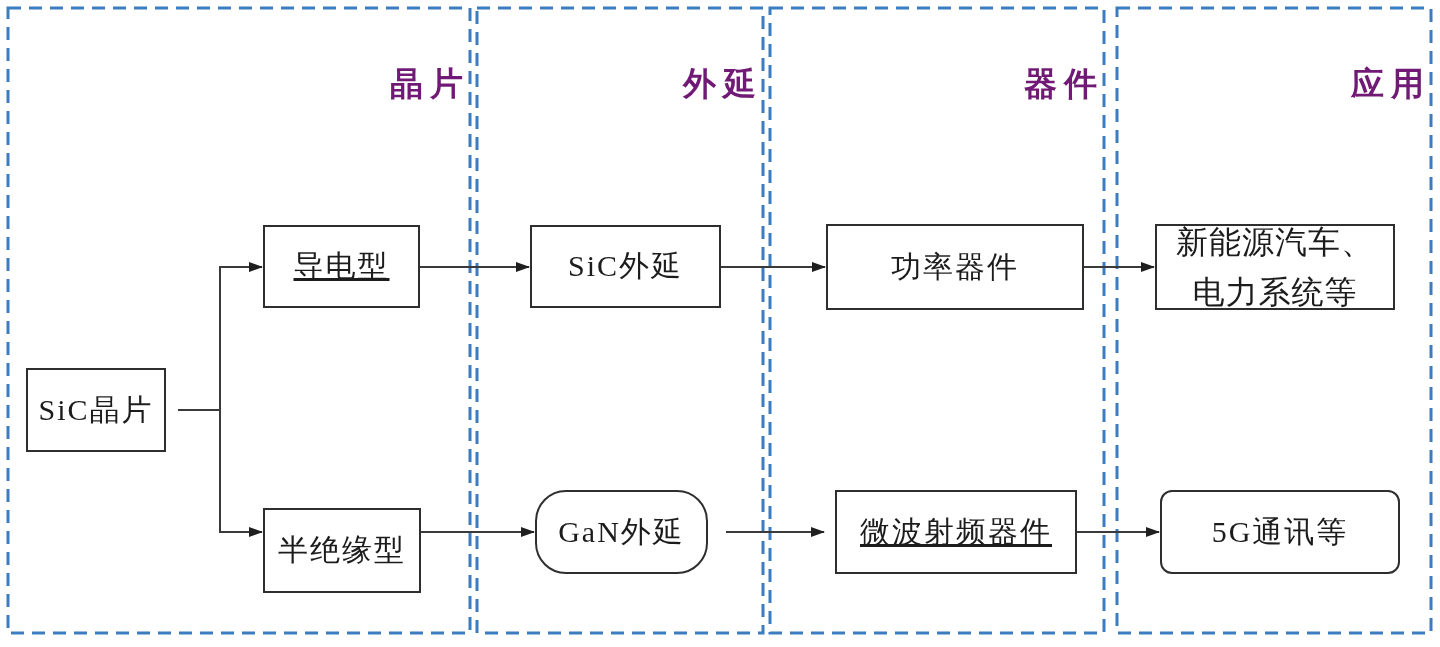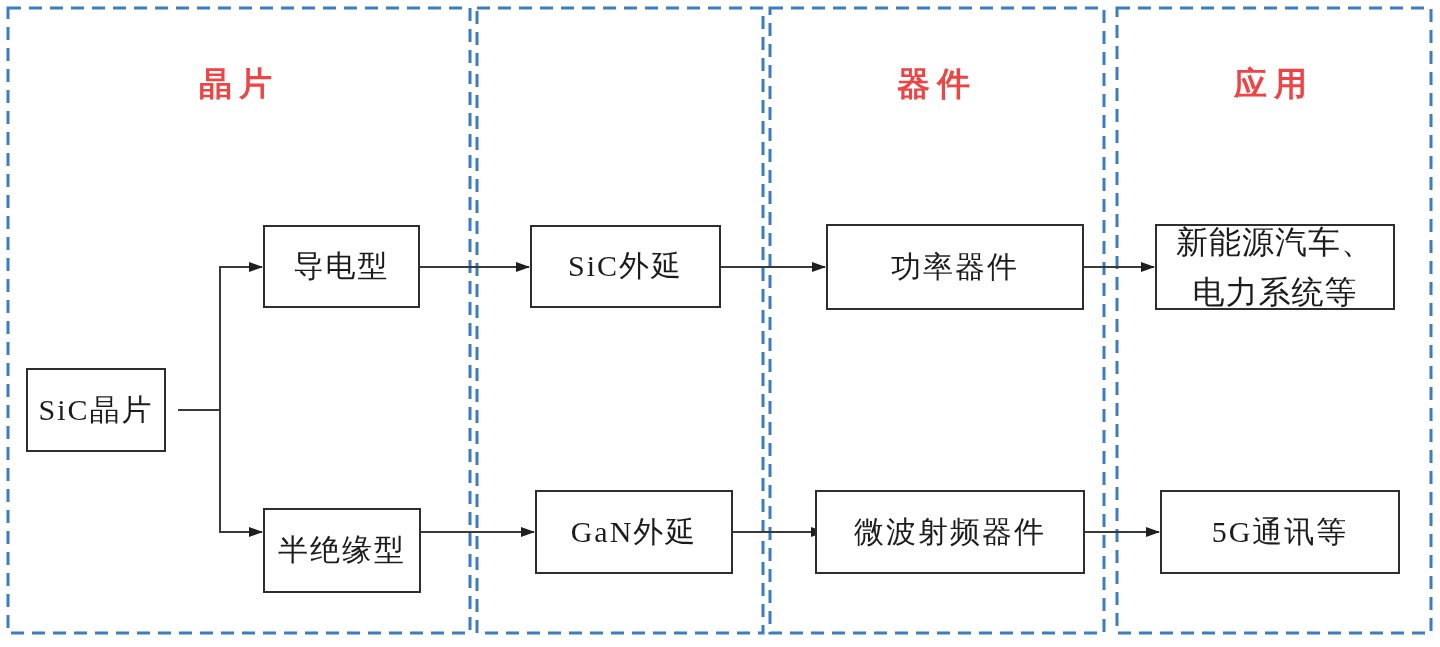--- a/index.html
+++ b/index.html
@@ -20,25 +20,25 @@
     left: 0;
     top: 0;
     width: 1440px;
     height: 647px;
   }
   .col-header {
     position: absolute;
     top: 62px;
     height: 44px;
     line-height: 44px;
-    text-align: center;
+    text-align: right;
     font-size: 33px;
     font-weight: bold;
     letter-spacing: 7px;
-    color: #ef4444;
+    color: #701a75;
   }
   .node {
     position: absolute;
     box-sizing: border-box;
     background: #ffffff;
     border: 2px solid #2e2e2e;
     display: flex;
     align-items: center;
     justify-content: center;
     text-align: center;
@@ -74,35 +74,36 @@
     <path d="M220 410 V532 H262" fill="none" stroke="#3a3a3a" stroke-width="2" marker-end="url(#arrow)"></path>
     <path d="M420 267 H529" fill="none" stroke="#3a3a3a" stroke-width="2" marker-end="url(#arrow)"></path>
     <path d="M721 267 H825" fill="none" stroke="#3a3a3a" stroke-width="2" marker-end="url(#arrow)"></path>
     <path d="M1063 267 H1154" fill="none" stroke="#3a3a3a" stroke-width="2" marker-end="url(#arrow)"></path>
     <path d="M421 532 H534" fill="none" stroke="#3a3a3a" stroke-width="2" marker-end="url(#arrow)"></path>
     <path d="M726 532 H824" fill="none" stroke="#3a3a3a" stroke-width="2" marker-end="url(#arrow)"></path>
     <path d="M1063 532 H1159" fill="none" stroke="#3a3a3a" stroke-width="2" marker-end="url(#arrow)"></path>
   </svg>
 
   <div class="col-header" style="left:8px; width:462px;">晶片</div>
+  <div class="col-header" style="left:477px; width:286px;">外延</div>
   <div class="col-header" style="left:1117px; width:314px;">应用</div>
   <div class="col-header" style="left:770px; width:334px;">器件</div>
 
   <div class="node" style="left:26px; top:368px; width:140px; height:84px;">SiC晶片</div>
 
-  <div class="node" style="left:263px; top:225px; width:157px; height:83px;">导电型</div>
+  <div class="node" style="left:263px; top:225px; width:157px; height:83px;text-decoration:underline;">导电型</div>
 
   <div class="node" style="left:263px; top:508px; width:158px; height:85px;">半绝缘型</div>
 
   <div class="node" style="left:530px; top:225px; width:191px; height:83px;text-align:center;">SiC外延</div>
 
-  <div class="node" style="left:535px; top:490px; width:198px; height:84px;">GaN外延</div>
+  <div class="node" style="left:535px; top:490px; width:173px; height:84px;border-radius:31px;">GaN外延</div>
 
   <div class="node" style="left:826px; top:224px; width:258px; height:86px;">功率器件</div>
 
-  <div class="node" style="left:815px; top:490px; width:270px; height:84px;">微波射频器件</div>
+  <div class="node" style="left:835px; top:490px; width:242px; height:84px;text-decoration:underline;">微波射频器件</div>
 
   <div class="node two-line" style="left:1155px; top:224px; width:240px; height:86px;">新能源汽车、
 电力系统等</div>
 
-  <div class="node" style="left:1160px; top:490px; width:240px; height:84px;">5G通讯等</div>
+  <div class="node" style="left:1160px; top:490px; width:240px; height:84px;border-radius:12px;">5G通讯等</div>
 
 </div>
 
 </body></html>

